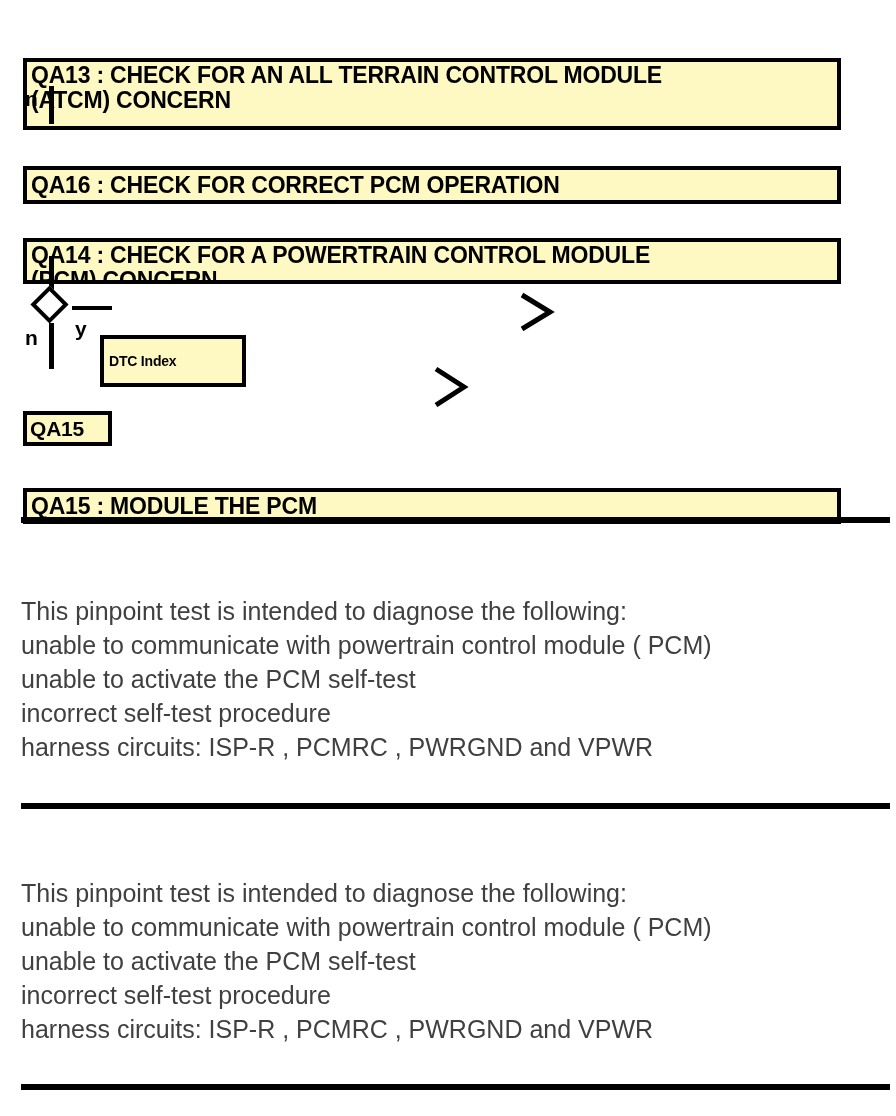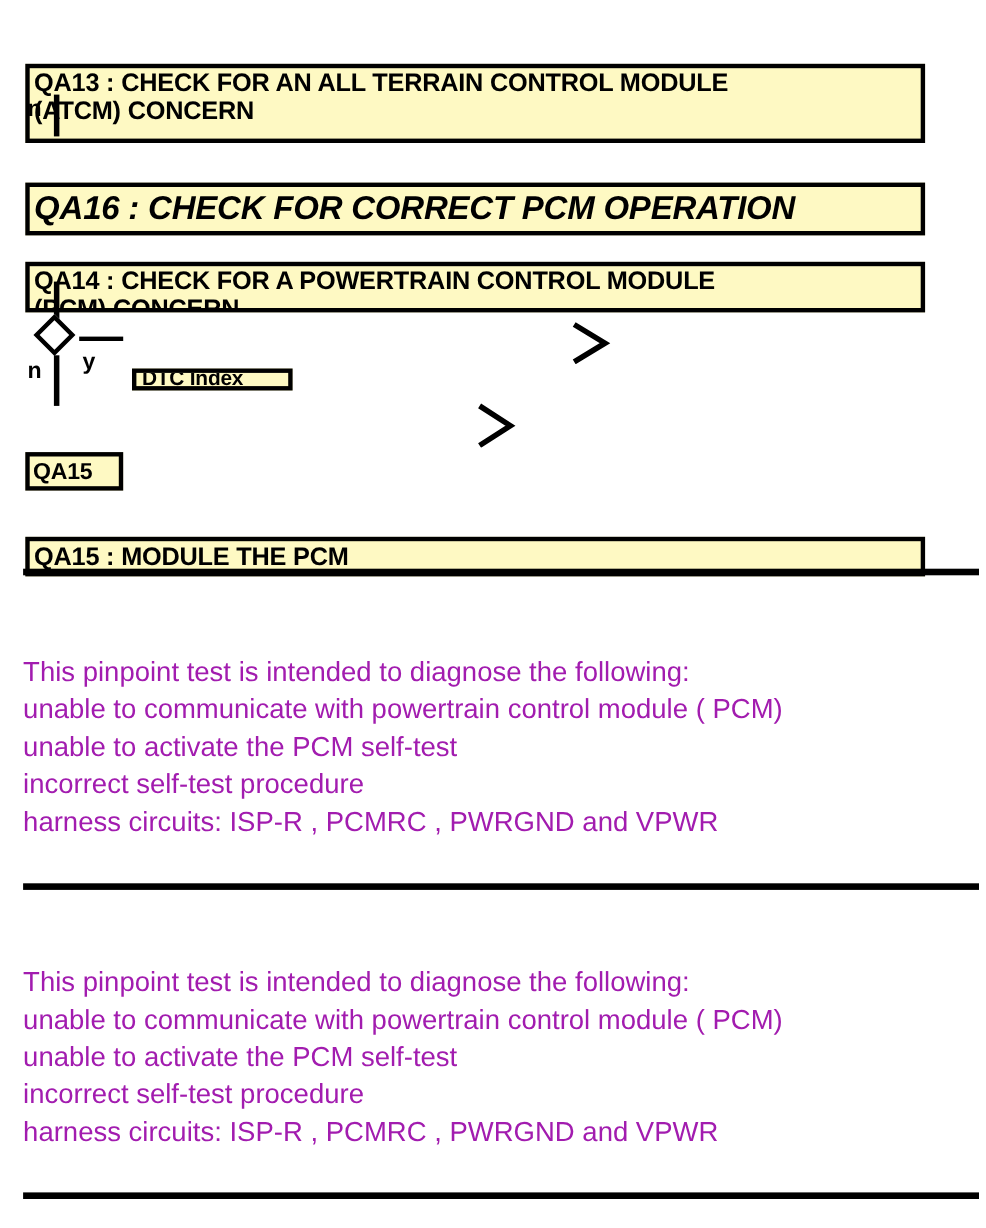--- a/index.html
+++ b/index.html
@@ -34,39 +34,38 @@
   
   .node-qa13 {
     left: 23px;  top: 14px;
     width: 818px; height: 72px;
     font-size: 23px;
   }
 
   
   .node-qa16 {
     left: 23px;  top: 122px;
-    width: 818px; height: 48px;
-    font-size: 30px;
-    display: flex;
-    align-items: center;
-    font-style: italic;
+    width: 818px; height: 38px;
+    font-size: 23px;
+    display: flex;
+    align-items: center;
   }
 
   
   .node-qa14 {
     left: 23px;  top: 194px;
     width: 818px; height: 46px;
     font-size: 23px;
   }
 
   
   .node-dtc {
-    left: 120px; top: 291px;
-    width: 146px; height: 20px;
-    font-size: 19px;
+    left: 100px; top: 291px;
+    width: 146px; height: 52px;
+    font-size: 14px;
     display: flex;
     align-items: center;
     padding-left: 5px;
   }
 
   
   .node-qa15-small {
     left: 23px; top: 367px;
     width: 89px; height: 35px;
     font-size: 21px;
@@ -149,21 +148,21 @@
 
   
   .para {
     position: absolute;
     left: 21px;
     width: 860px;
     font-size: 25px;
     line-height: 34px;
     font-weight: normal;
     white-space: pre-line;
-    color: #a21caf;
+    color: #404040;
   }
   .para-1 { top: 594px; }
   .para-2 { top: 876px; }
 </style>
 </head>
 <body>
 
 <div class="node node-qa13">QA13 : CHECK FOR AN ALL TERRAIN CONTROL MODULE
 (ATCM) CONCERN</div>
 

